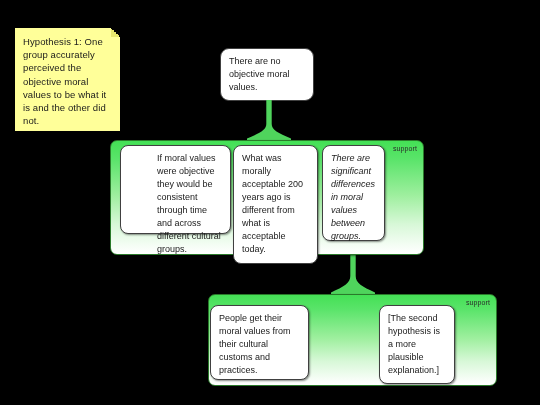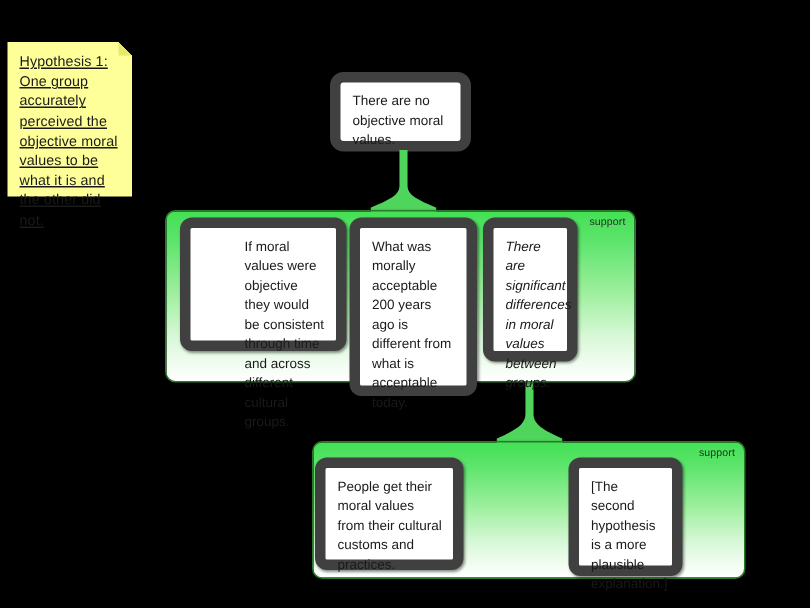--- a/index.html
+++ b/index.html
@@ -37,21 +37,21 @@
   }
   .sticky .fold {
     position: absolute;
     top: 0;
     right: 0;
     width: 9px;
     height: 9px;
     background: linear-gradient(225deg, #000000 0 50%, #e8e86e 50% 100%);
   }
 
-  #sticky-1 { left: 5px;   top: 28px;  width: 83px; height: 103px; text-decoration: underline; }
+  #sticky-1 { left: 15px;   top: 28px;  width: 105px; height: 103px; }
   #sticky-2 { left: 432px; top: 17px;  width: 105px; height: 164px; }
 
   
   .group {
     position: absolute;
     box-sizing: border-box;
     border: 1px solid #2a7a2a;
     border-radius: 7px;
     background-image: linear-gradient(to bottom, #44e055 0%, #5ae46a 16%, #9eef9e 48%, #d8f8d8 74%, #f4fdf4 92%, #ffffff 100%);
     box-shadow: 1px 1px 2px rgba(0,0,0,0.5);
@@ -66,21 +66,21 @@
     font-size: 7px;
     color: #2b2b2b;
     letter-spacing: 0.1px;
   }
 
   
   .claim {
     position: absolute;
     box-sizing: border-box;
     background: #ffffff;
-    border: 7px solid #404040;
+    border: 1px solid #404040;
     border-radius: 8px;
     color: #1a1a1a;
     font-size: 9px;
     line-height: 13px;
     padding: 6px 7px 5px 8px;
     box-shadow: 1px 1px 2px rgba(0,0,0,0.45);
   }
 
   
   #claim-root {

